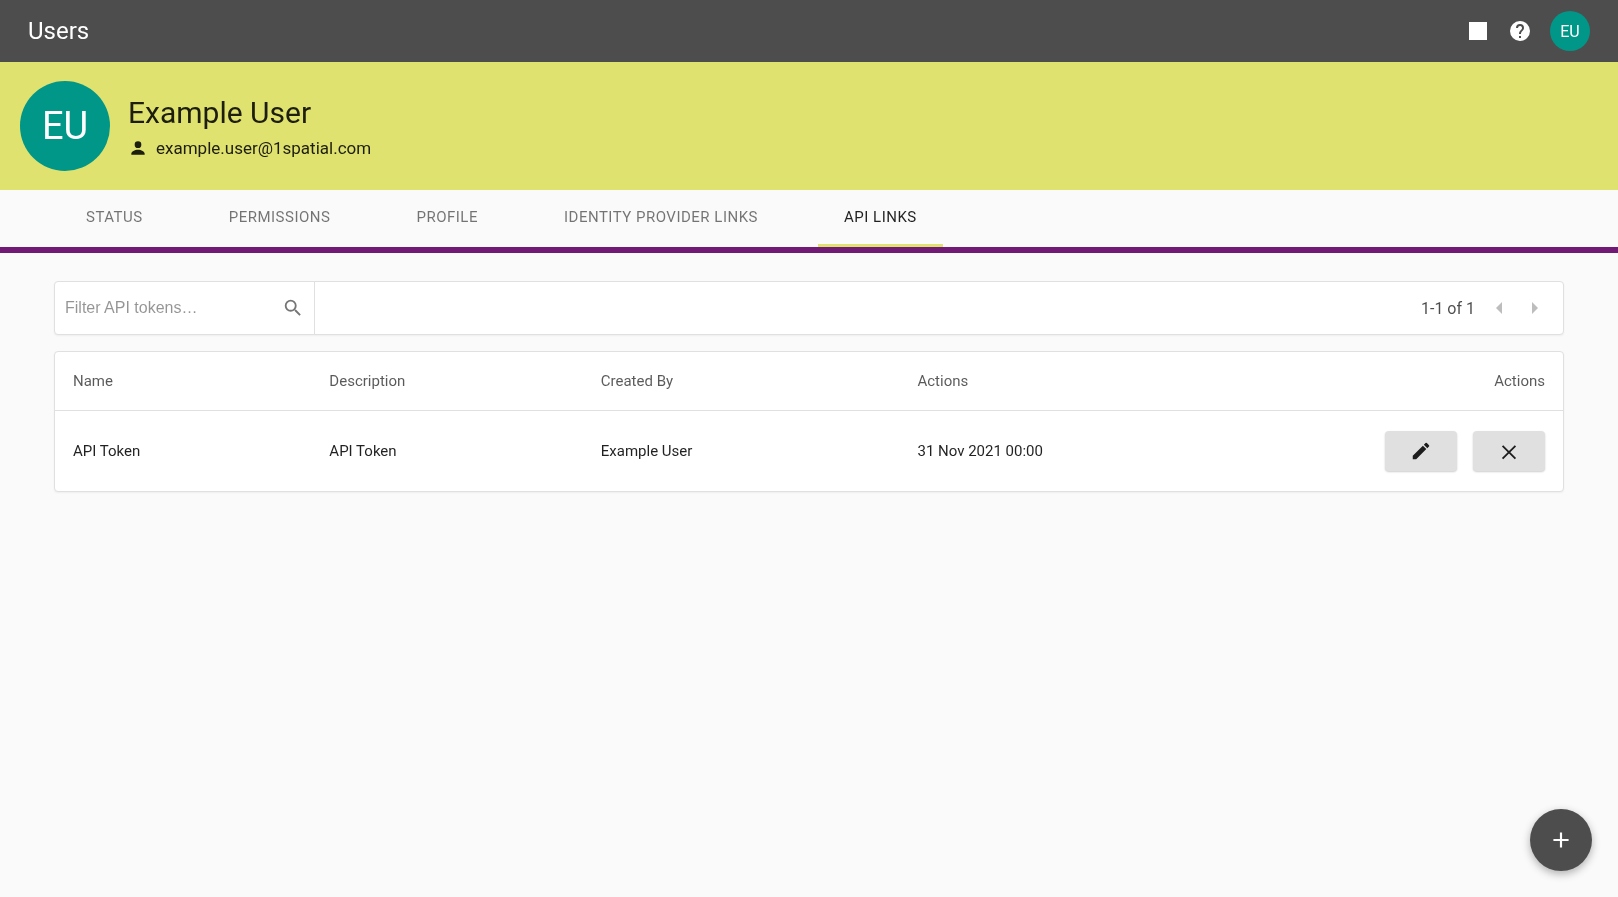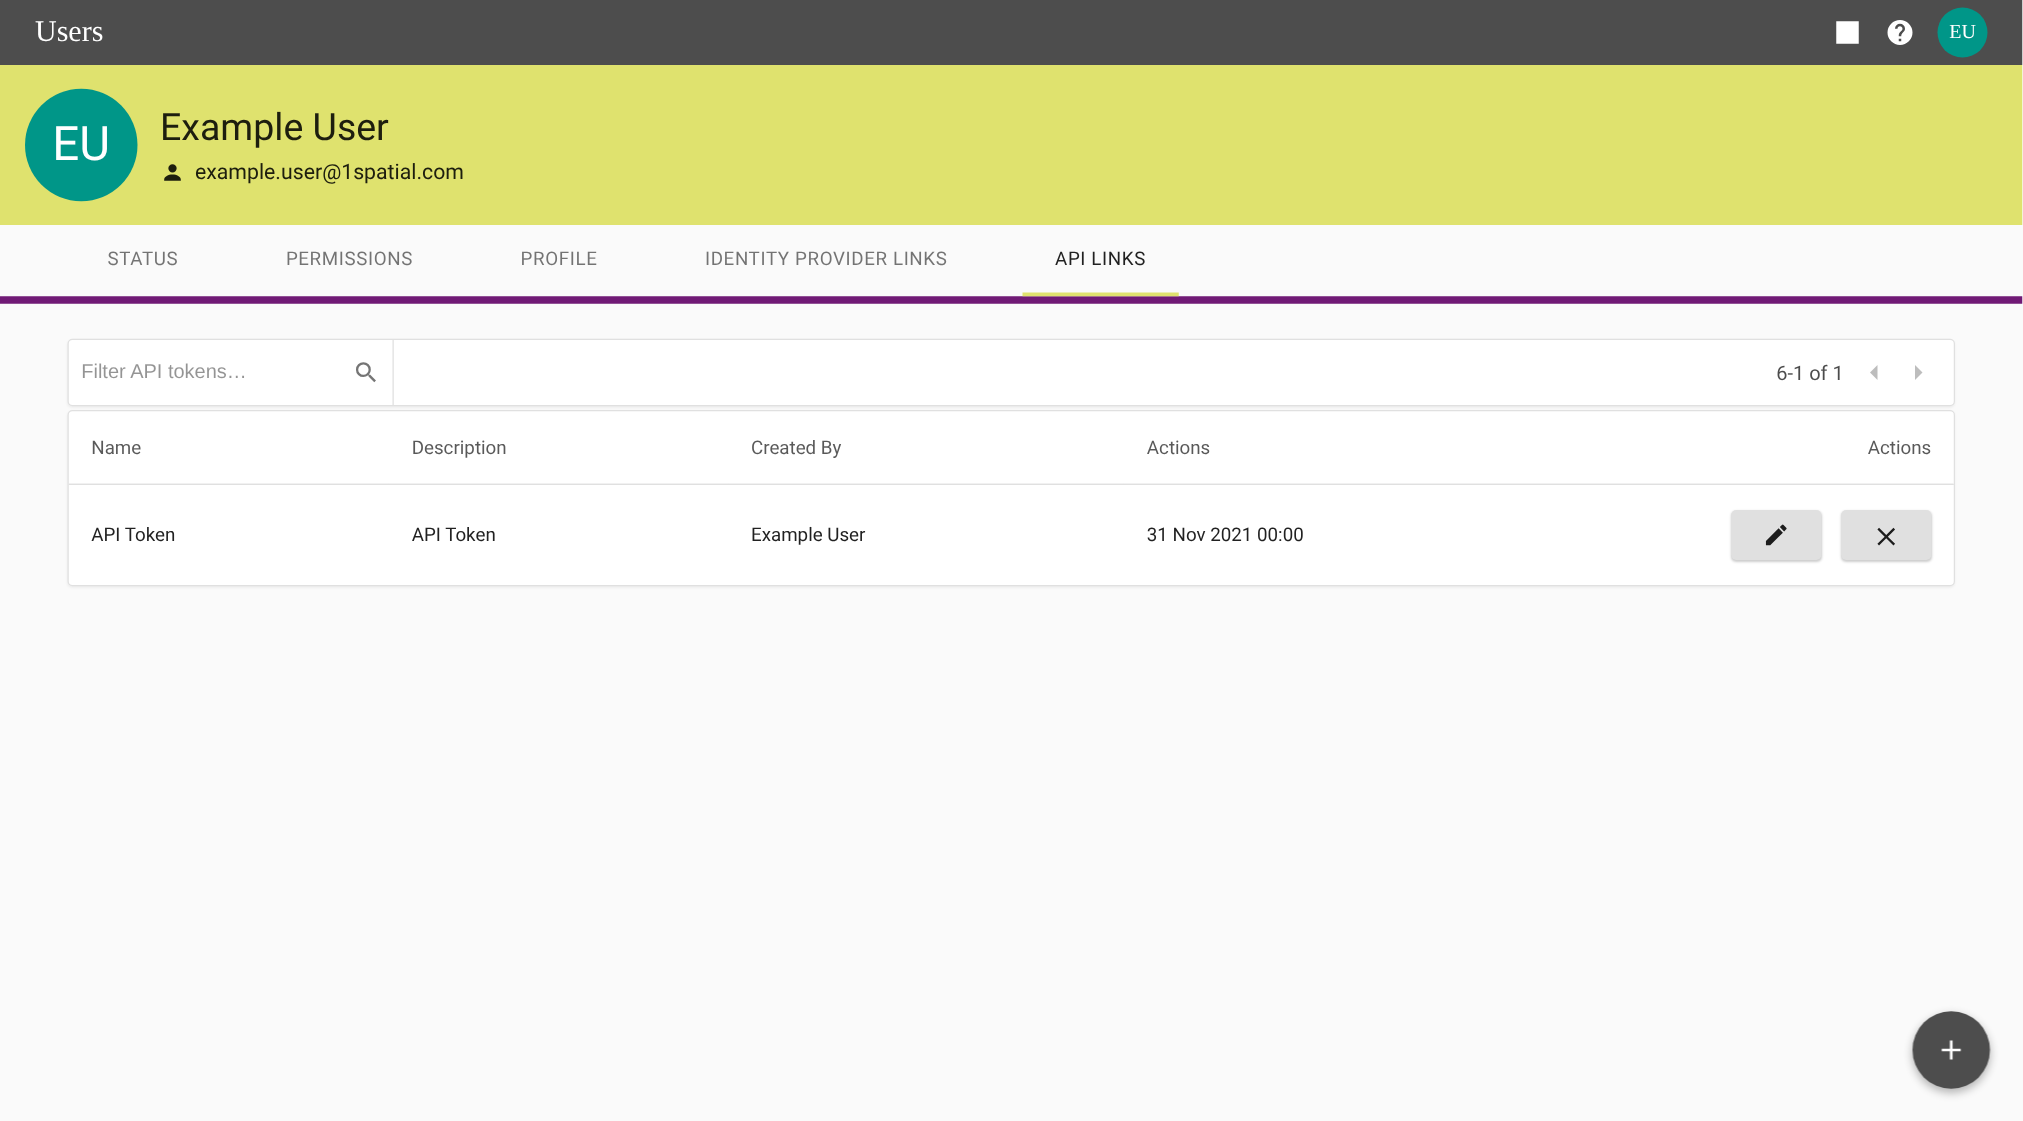--- a/index.html
+++ b/index.html
@@ -1,27 +1,26 @@
 <!DOCTYPE html>
 <html><head>
 <meta charset="utf-8">
 <style>
   * { box-sizing: border-box; margin: 0; padding: 0; }
   html, body { width: 100%; height: 100%; font-family: Roboto, "Helvetica Neue", Arial, sans-serif; background: #fafafa; color: rgba(0,0,0,0.87); }
   body { position: relative; }
 
   
   .appbar {
-    height: 52px;
+    height: 62px;
     background: #4d4d4d;
     color: #fff;
     display: flex;
     align-items: center;
     padding: 0 28px;
-    font-family: Liberation Serif, serif;
   }
   .appbar-title {
     font-size: 24px;
     font-weight: 400;
     flex: 1;
   }
   .appbar-actions {
     display: flex;
     align-items: center;
     gap: 18px;
@@ -98,21 +97,21 @@
     border: 1px solid #e0e0e0;
     border-radius: 4px;
     box-shadow: 0 1px 2px rgba(0,0,0,0.05);
   }
 
   
   .toolbar-card {
     display: flex;
     align-items: center;
     height: 54px;
-    margin-bottom: 3px;
+    margin-bottom: 16px;
   }
   .filter-wrap {
     display: flex;
     align-items: center;
     padding: 0 10px;
     border-right: 1px solid #e0e0e0;
     height: 100%;
     width: 260px;
   }
   .filter-input {
@@ -236,21 +235,21 @@
     <div class="filter-wrap">
       <input class="filter-input" type="text" placeholder="Filter API tokens…" style="">
       <span class="filter-search-icon">
         <svg viewBox="0 0 24 24">
             <path d="M15.5 14h-.79l-.28-.27A6.47 6.47 0 0016 9.5 6.5 6.5 0 109.5 16a6.47 6.47 0 004.23-1.57l.27.28v.79l5 4.99L20.49 19l-4.99-5zM9.5 14A4.5 4.5 0 119.5 5a4.5 4.5 0 010 9z"></path>
           </svg>
       </span>
     </div>
     <div class="toolbar-spacer"></div>
     <div class="pagination">
-      <span>6-1 of 1</span>
+      <span>1-1 of 1</span>
       <span class="pag-btn">
         <svg viewBox="0 0 24 24">
             <path d="M15 6l-6 6 6 6V6z"></path>
           </svg>
       </span>
       <span class="pag-btn">
         <svg viewBox="0 0 24 24">
             <path d="M9 6l6 6-6 6V6z"></path>
           </svg>
       </span>

